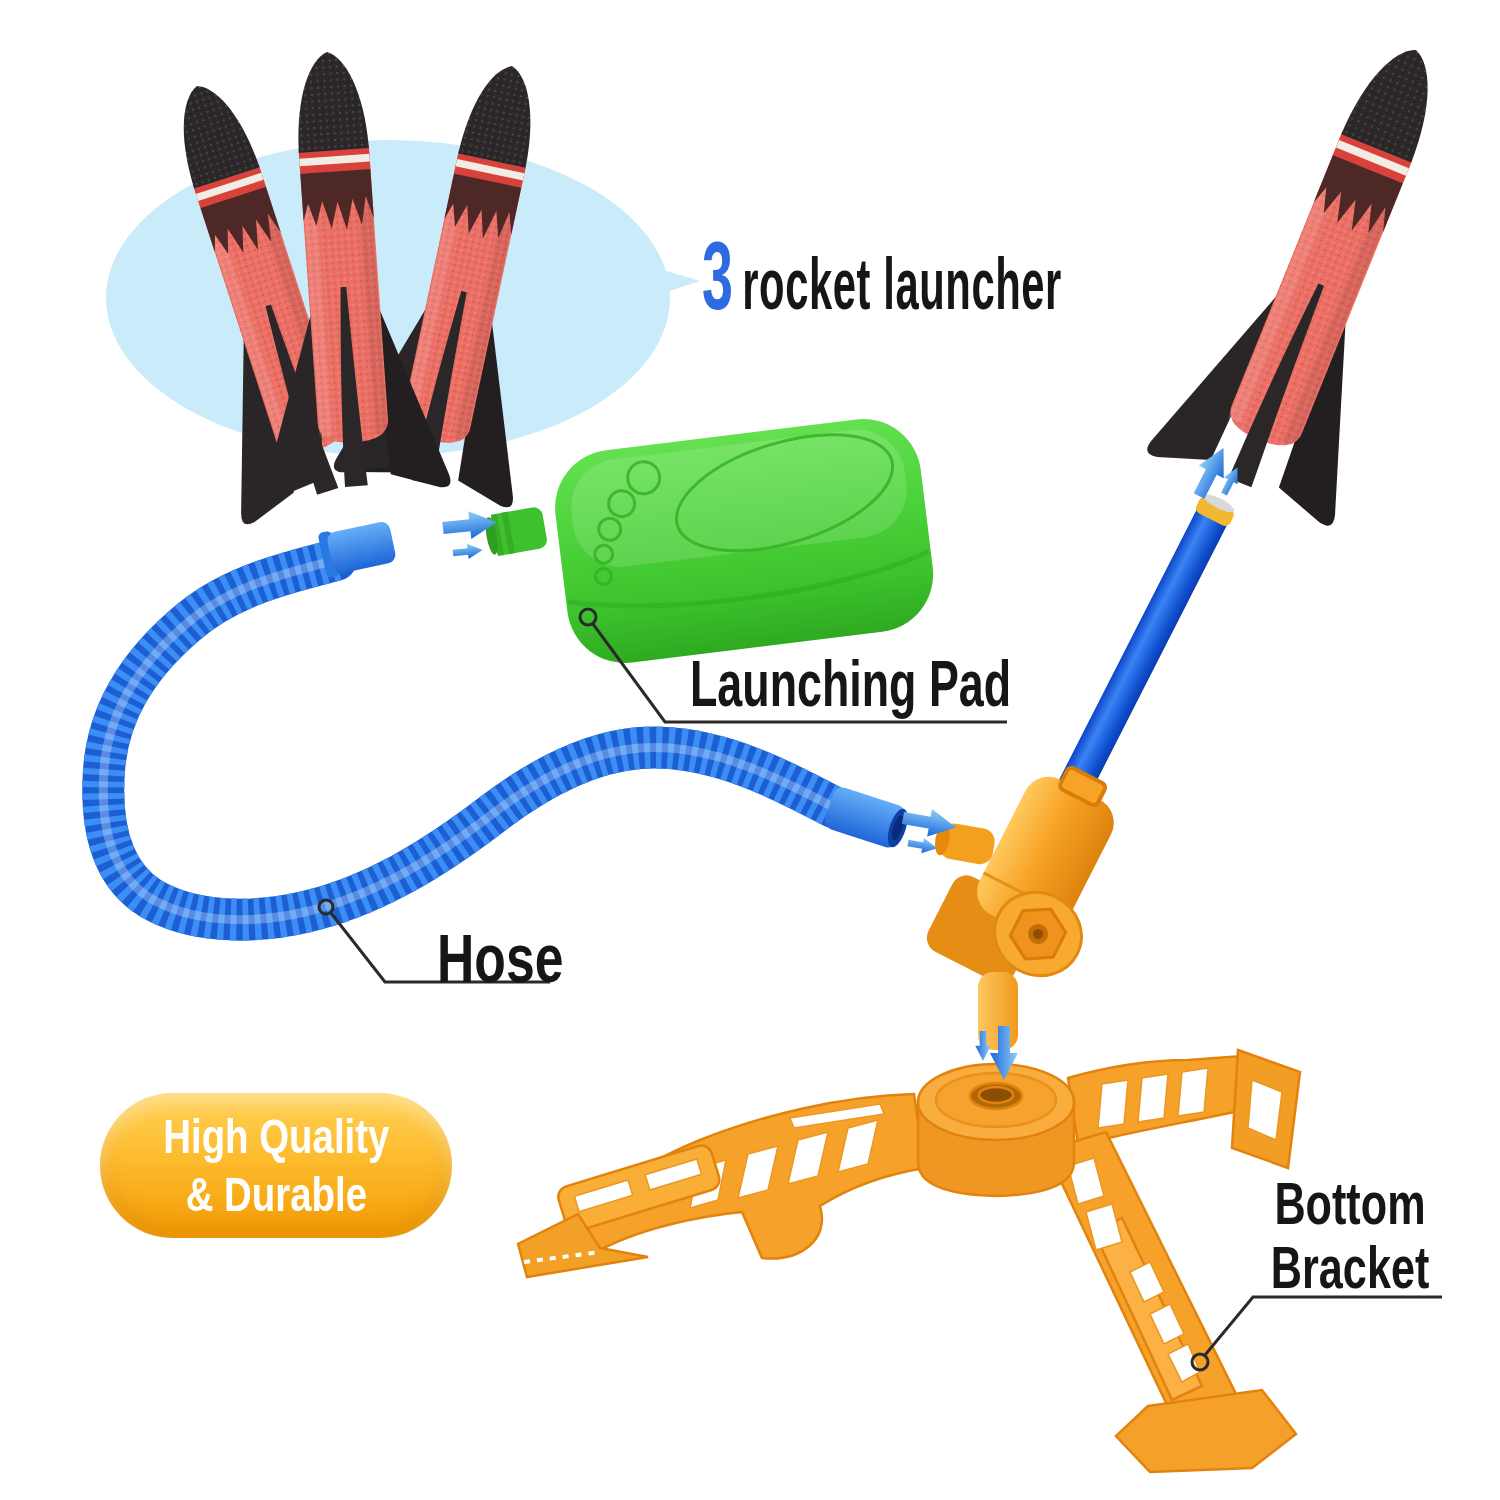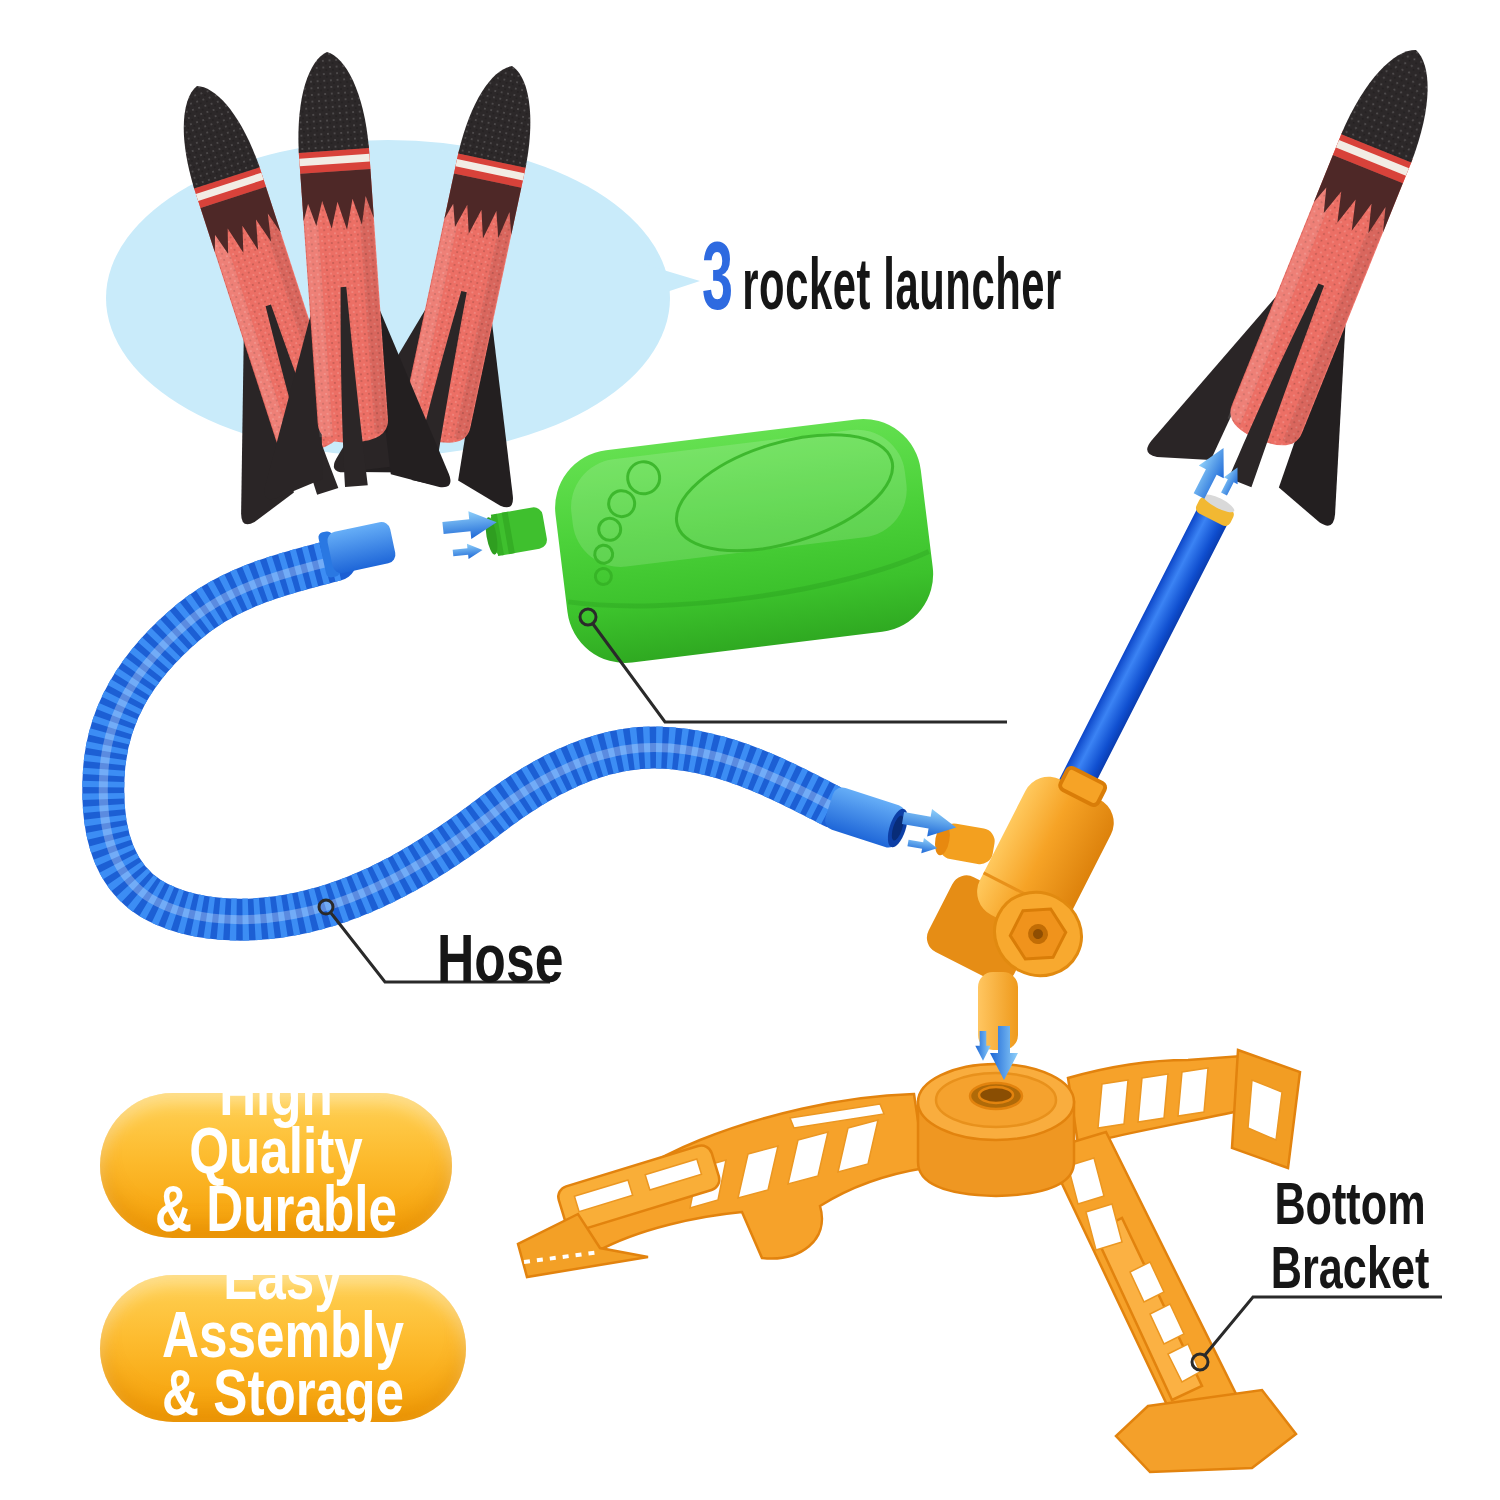--- a/index.html
+++ b/index.html
@@ -19,24 +19,24 @@
   .bubble-label .count{color:var(--accent-blue,#2e6ae0); font-size:96px;}
   .bubble-label .ltext{font-size:72px; letter-spacing:1px;}
   .pad-label{left:690px; top:652px; font-size:64px;}
   .pad-label .squeeze{transform:scaleX(0.70);}
   .hose-label{left:437px; top:924px; font-size:68px;}
   .hose-label .squeeze{transform:scaleX(0.76);}
   .bracket-label{left:1175px; top:1172px; width:350px; text-align:center; font-size:60px; line-height:64px;}
   .bracket-label .squeeze{transform:scaleX(0.72); transform-origin:center;}
   .badge{
     position:absolute; border-radius:80px; color:#ffffff; font-weight:bold;
-    display:flex; align-items:flex-end; justify-content:center; text-align:center;
+    display:flex; align-items:center; justify-content:center; text-align:center;
     background:linear-gradient(180deg, var(--badge-top,#ffd257) 0%, #fdbb2e 45%, var(--badge-bottom,#f49d04) 100%);
     box-shadow:inset 0 10px 16px rgba(255,255,255,0.35), inset 0 -14px 20px rgba(205,118,0,0.30);
-    font-size:64px; line-height:58px;
+    font-size:48px; line-height:58px;
   }
   .badge .squeeze{transform:scaleX(0.80); transform-origin:center; display:inline-block;}
   .badge1{left:100px; top:1093px; width:352px; height:145px;}
   .badge2{left:100px; top:1275px; width:366px; height:147px;}
 </style>
 </head>
 <body>
 
 <div class="stage">
 
@@ -254,36 +254,33 @@
   </g>
 </svg>
 
 <div class="label bubble-label">
   <span class="squeeze">
     <span class="count">3</span>
     <span class="ltext">rocket launcher</span>
   </span>
 </div>
 
+<div class="label pad-label">
+  <span class="squeeze">Launching Pad</span>
+</div>
 
 <div class="label hose-label">
   <span class="squeeze">Hose</span>
 </div>
 
 <div class="label bracket-label">
   <div><span class="squeeze">Bottom</span></div>
   <div><span class="squeeze">Bracket</span></div>
 </div>
 
 <div class="badge badge1">
   <span class="squeeze">
     <span>High Quality</span><br>
     <span>&amp; Durable</span>
   </span>
 </div>
-<div class="badge badge2">
-  <span class="squeeze">
-    <span>Easy Assembly</span><br>
-    <span>&amp; Storage</span>
-  </span>
-</div>
 
 </div>
 
 </body></html>

